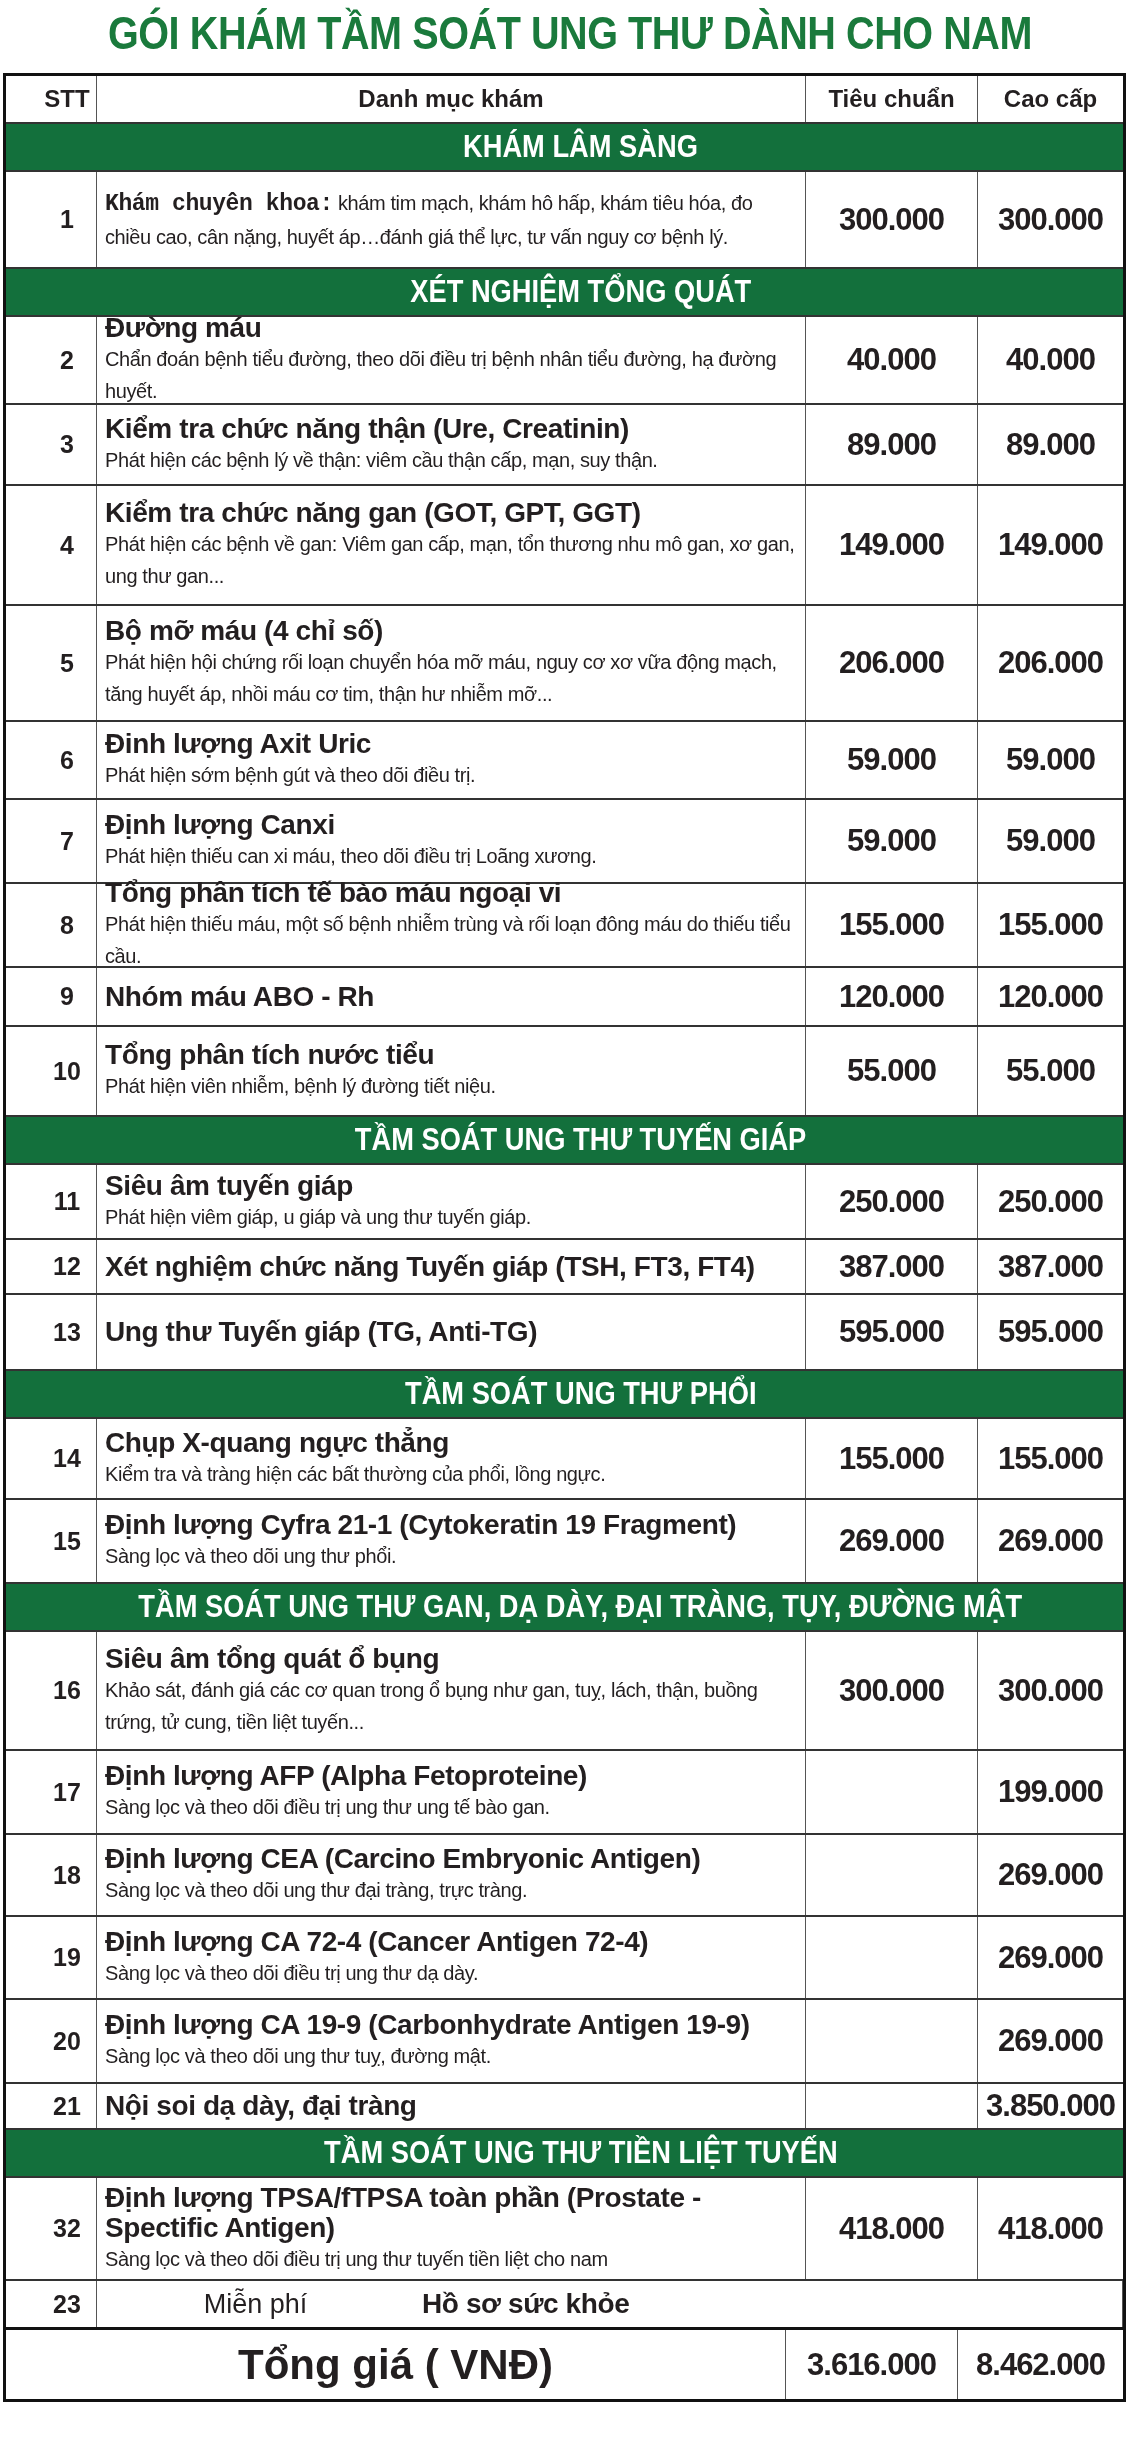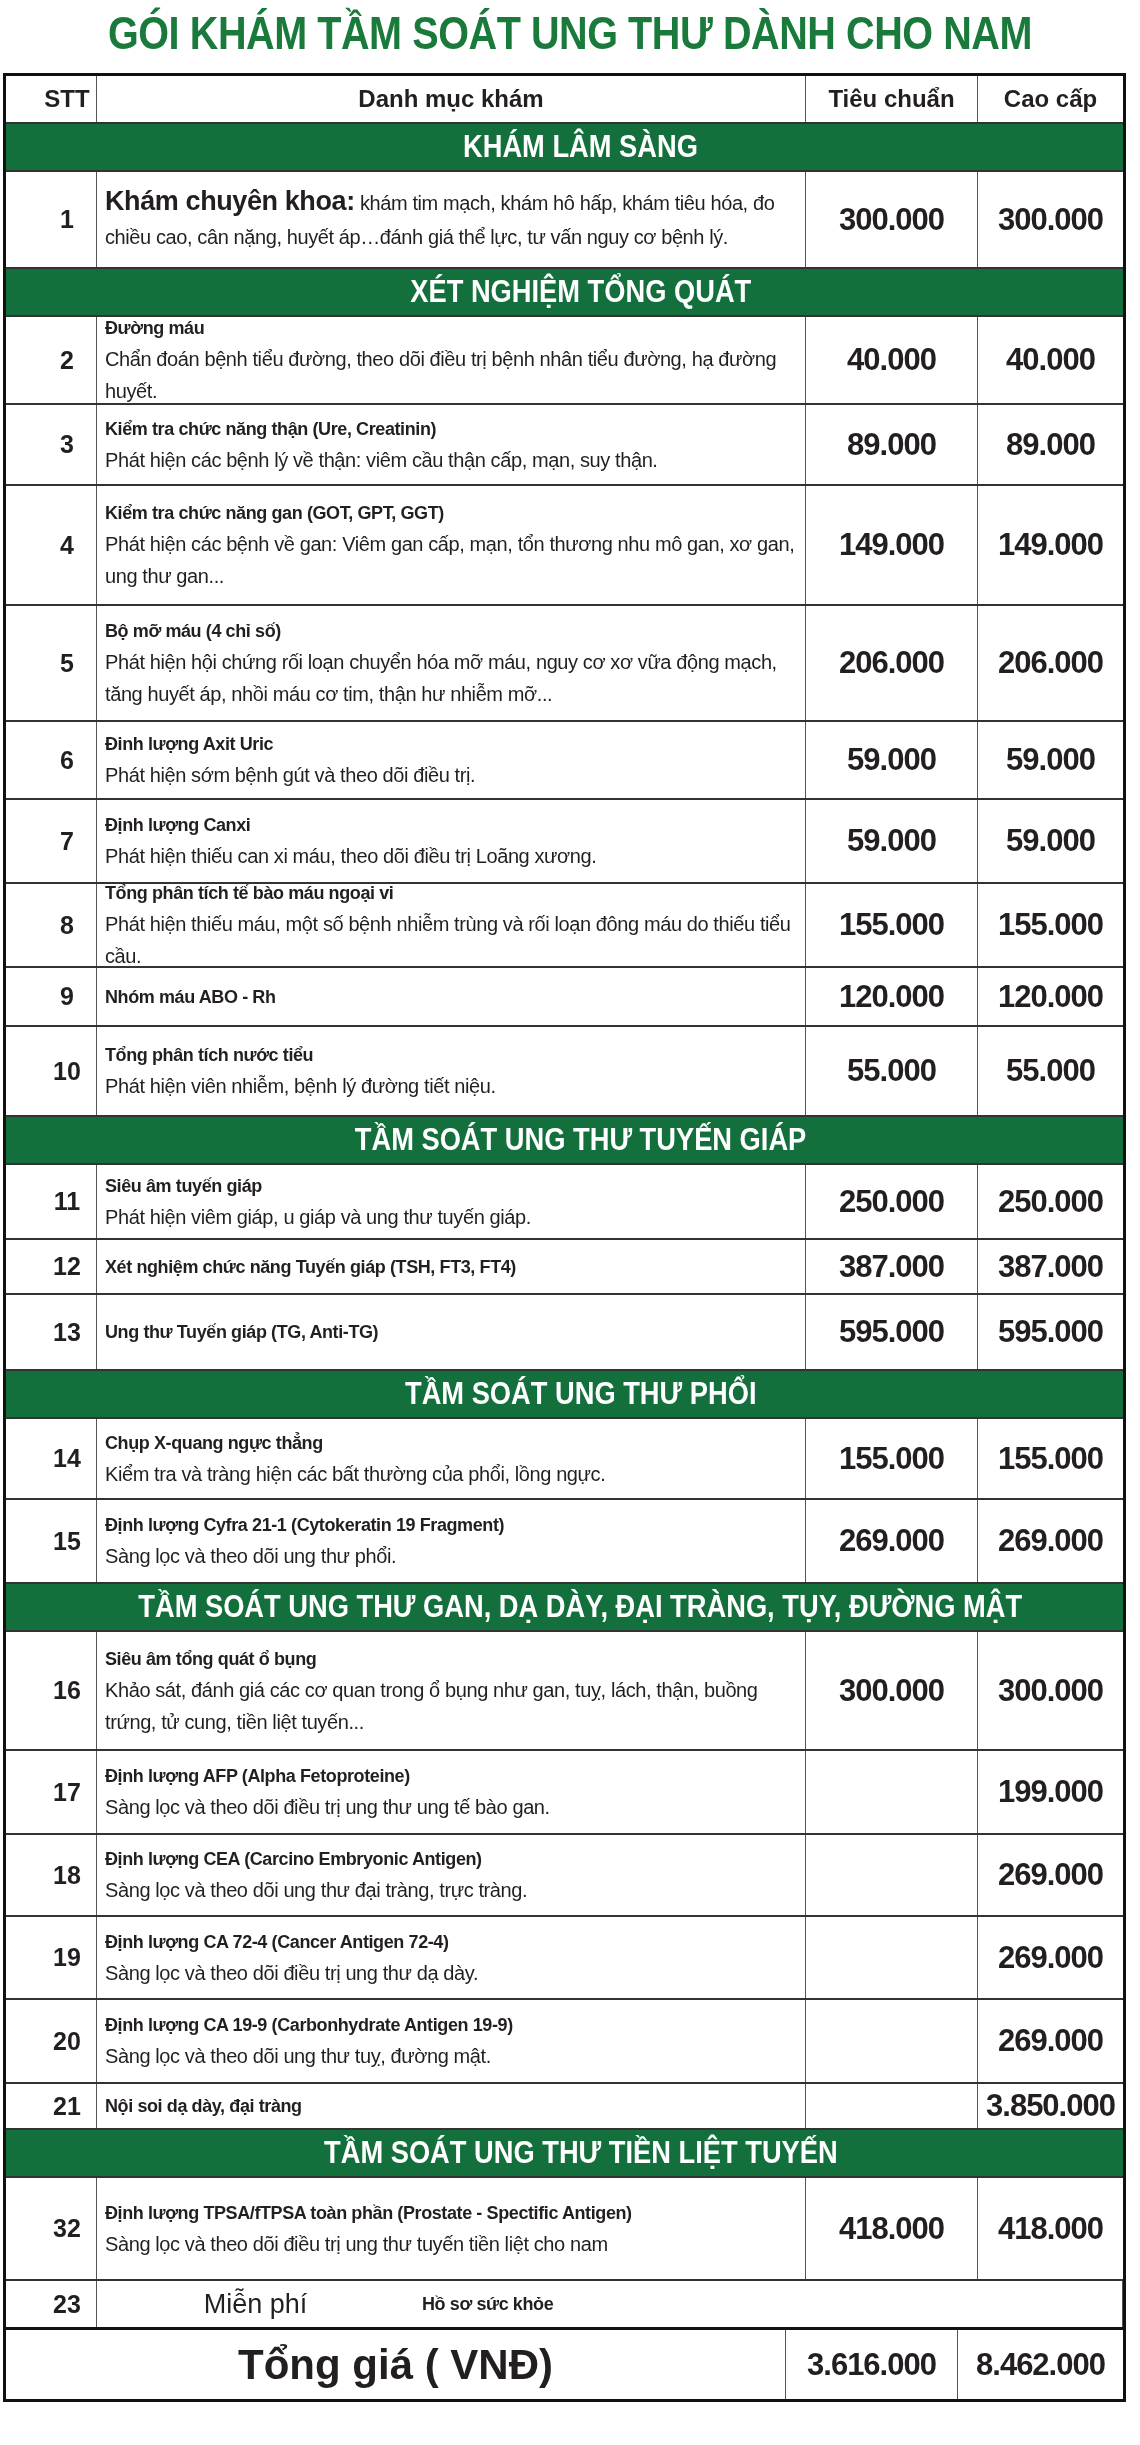--- a/index.html
+++ b/index.html
@@ -15,23 +15,23 @@
   .c { box-sizing: border-box; display: flex; align-items: center; }
   .c-stt { width: 91px; justify-content: center; border-right: 1.5px solid #555; font-weight: bold; font-size: 25px; padding-left: 32px; }
   .c-name { width: 709px; border-right: 1.5px solid #555; padding: 0 8px; flex-direction: column; align-items: flex-start; justify-content: center; }
   .c-std { width: 172px; justify-content: center; border-right: 1.5px solid #555; font-weight: bold; font-size: 31px; }
   .c-pre { flex: 1; justify-content: center; font-weight: bold; font-size: 31px; }
   .hdr .c { font-weight: bold; font-size: 24px; }
   .hdr .c-name { align-items: center; }
   .sec { background: #13703c; color: #fff; justify-content: center; align-items: center;
          font-weight: bold; font-size: 31px; display: flex; border-top: 2px solid #333; padding-left: 32px; }
   .sec span { transform: scaleX(0.88); display: inline-block; white-space: nowrap; }
-  .nm { font-weight: bold; font-size: 18px; line-height: 30px; letter-spacing: -0.4px; }
+  .nm { font-weight: bold; font-size: 28px; line-height: 30px; letter-spacing: -0.4px; }
   .ds { font-size: 20px; line-height: 32px; letter-spacing: -0.4px; }
-  .serif { font-family: Liberation Sans, sans-serif; font-size: 27px; }
+  .serif { font-family: Liberation Mono, monospace; font-size: 23px; }
   .num { letter-spacing: -1px; }
   .merged { width: auto; flex: 1; justify-content: center; font-weight: normal; font-size: 27px; }
   .total-label { width: 780px; justify-content: center; border-right: 1.5px solid #555; font-weight: bold; font-size: 42px; }
 </style>
 </head>
 <body>
 
 <div class="title">GÓI KHÁM TẦM SOÁT UNG THƯ DÀNH CHO NAM</div>
 
 <div class="tbl">

